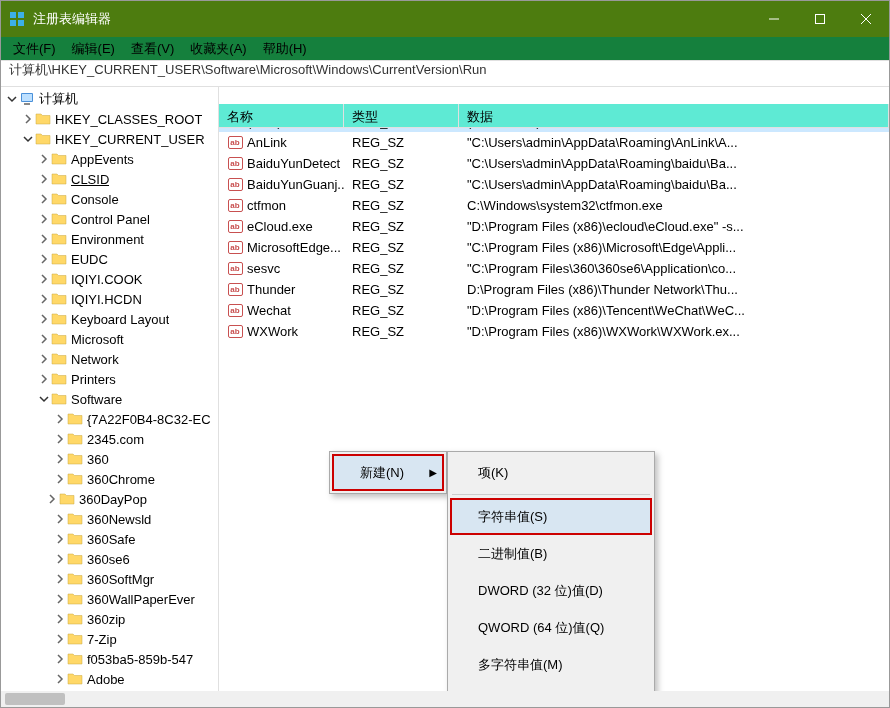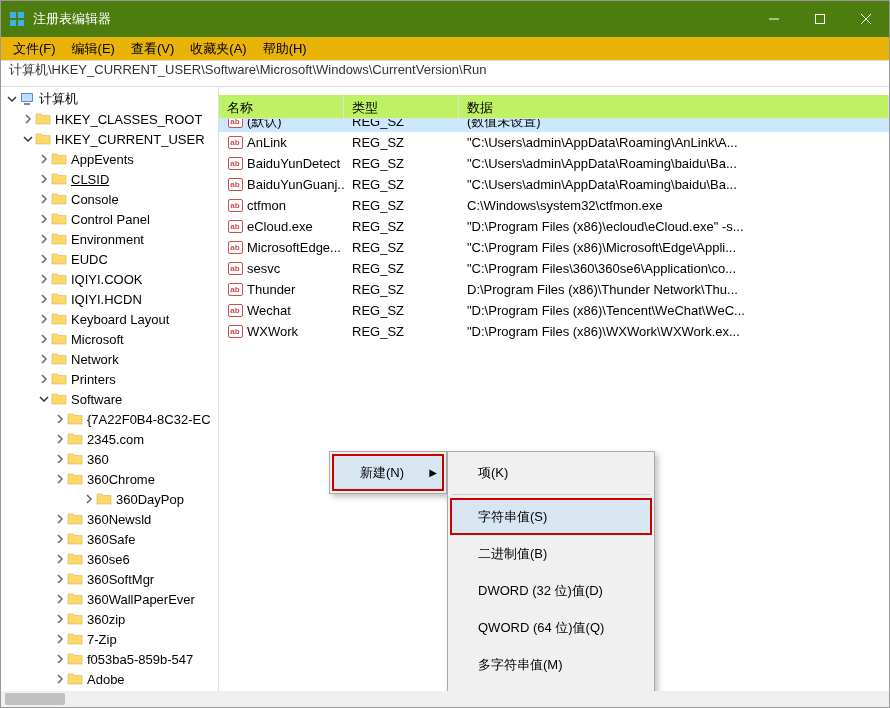--- a/index.html
+++ b/index.html
@@ -4,32 +4,32 @@
 <style>
 * { margin: 0; padding: 0; box-sizing: border-box; font-family: "Microsoft YaHei", "Segoe UI", sans-serif; font-size: 13px; }
 body { background: #f0f0f0; }
 .window { width: 890px; height: 708px; background: #fff; border: 1px solid #999; display: flex; flex-direction: column; position: relative; }
 .titlebar { background: #4d7c0f; color: #fff; height: 36px; display: flex; align-items: center; padding-left: 8px; }
 .titlebar-icon { width: 16px; height: 16px; margin-right: 8px; display: inline-flex; align-items: center; justify-content: center; }
 .titlebar-icon svg { width: 16px; height: 16px; }
 .titlebar-title { flex: 1; font-size: 13px; }
 .titlebar-buttons { display: flex; height: 100%; }
 .titlebar-btn { width: 46px; height: 100%; display: flex; align-items: center; justify-content: center; color: #fff; cursor: pointer; }
-.menubar { background: #eab308; height: 24px; display: flex; align-items: center; padding-left: 4px; border-bottom: 1px solid #e0e0e0; }
+.menubar { background: #15803d; height: 24px; display: flex; align-items: center; padding-left: 4px; border-bottom: 1px solid #e0e0e0; }
 .menubar-item { padding: 2px 8px; cursor: pointer; }
 .addressbar { height: 26px; border-bottom: 1px solid #e0e0e0; display: flex; align-items: flex-start; padding: 0 8px; font-size: 13px; color: #333; }
 .content { flex: 1; display: flex; overflow: hidden; position: relative; }
 .tree-panel { width: 218px; border-right: 1px solid #e0e0e0; overflow-y: auto; overflow-x: hidden; padding: 2px 0; }
 .tree-item { display: flex; align-items: center; height: 20px; padding-left: 4px; cursor: pointer; white-space: nowrap; }
 .tree-toggle { width: 14px; height: 14px; display: inline-flex; align-items: center; justify-content: center; flex-shrink: 0; }
 .tree-toggle svg { width: 10px; height: 10px; }
 .tree-icon { width: 16px; height: 16px; margin-right: 4px; flex-shrink: 0; display: inline-flex; align-items: center; justify-content: center; }
 .tree-label { font-size: 13px; overflow: hidden; text-overflow: ellipsis; }
 .list-panel { flex: 1; overflow: auto; position: relative; }
-.list-header { display: flex; height: 24px; border-bottom: 1px solid #e0e0e0; background: #bef264; position: sticky; top: 8px; }
+.list-header { display: flex; height: 24px; border-bottom: 1px solid #e0e0e0; background: #5eead4; position: sticky; top: 17px; }
 .list-header-col { padding: 4px 8px; border-right: 1px solid #e0e0e0; font-size: 13px; cursor: pointer; }
 .col-name { width: 125px; }
 .col-type { width: 115px; }
 .col-data { flex: 1; }
 .list-row { display: flex; height: 21px; align-items: center; cursor: pointer; }
 .list-row.selected { background: #cce8ff; }
 .list-cell { padding: 0 8px; font-size: 13px; white-space: nowrap; overflow: hidden; text-overflow: ellipsis; display: flex; align-items: center; }
 .list-cell.col-name { width: 125px; }
 .list-cell.col-type { width: 115px; }
 .list-cell.col-data { flex: 1; }
@@ -352,21 +352,21 @@
               <path d="M3 1l4 4-4 4" fill="none" stroke="#666" stroke-width="1.5"></path>
             </svg>
           </span>
           <span class="tree-icon">
             <svg viewBox="0 0 16 16">
               <path class="folder-svg" d="M1 3h5l1.5 1.5H15V13H1z"></path>
             </svg>
           </span>
           <span class="tree-label">360Chrome</span>
         </div>
-        <div class="tree-item" style="padding-left: 44px; margin-left: 37px;">
+        <div class="tree-item" style="padding-left: 44px;">
           <span class="tree-toggle">
             <svg viewBox="0 0 10 10">
               <path d="M3 1l4 4-4 4" fill="none" stroke="#666" stroke-width="1.5"></path>
             </svg>
           </span>
           <span class="tree-icon">
             <svg viewBox="0 0 16 16">
               <path class="folder-svg" d="M1 3h5l1.5 1.5H15V13H1z"></path>
             </svg>
           </span>

